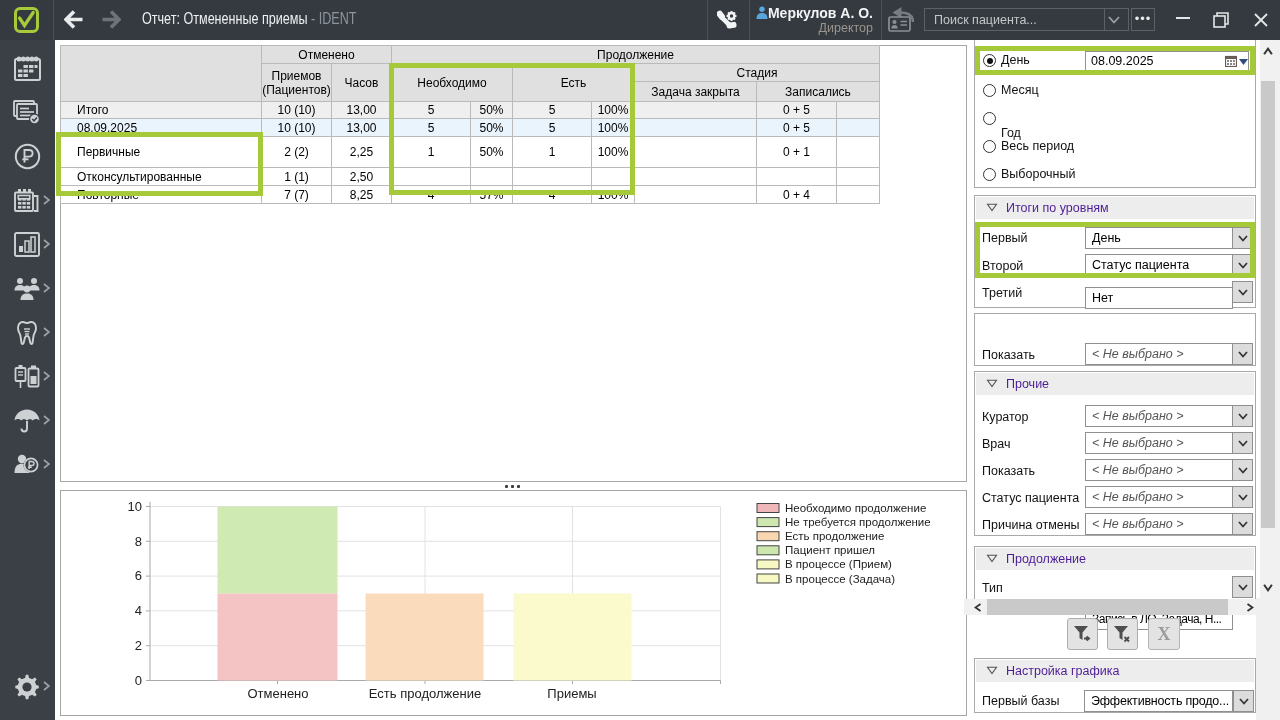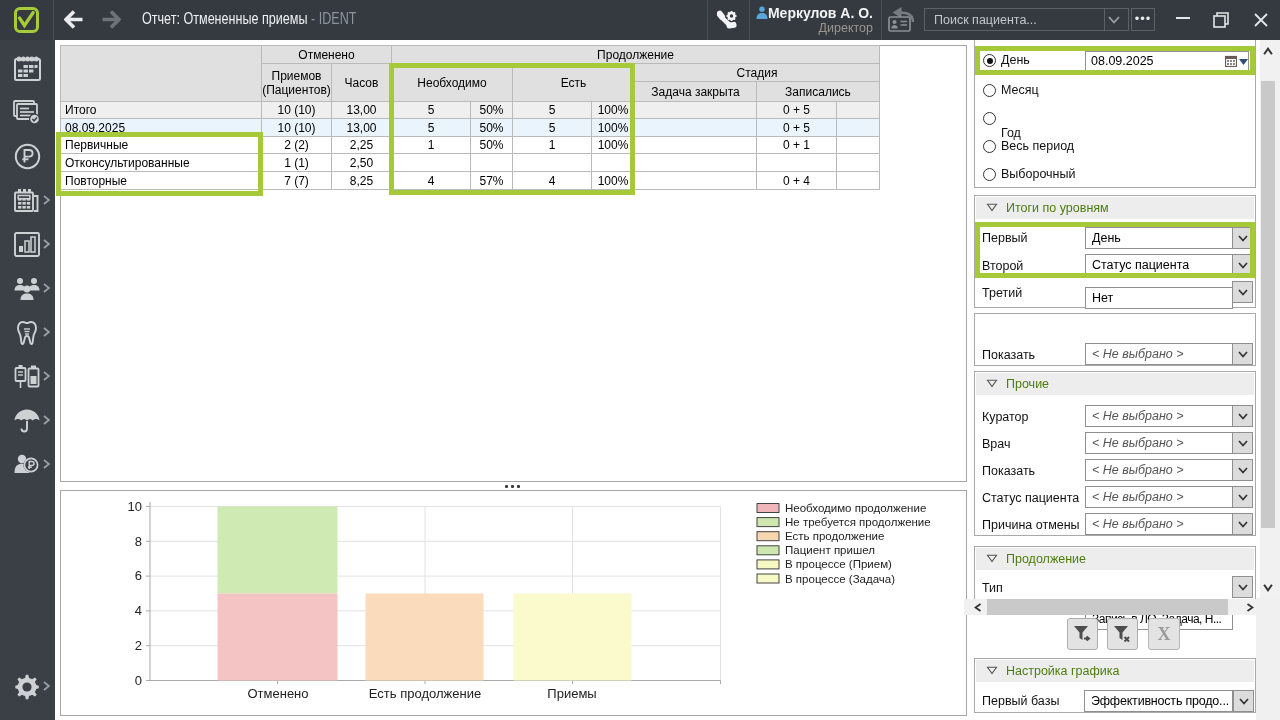--- a/index.html
+++ b/index.html
@@ -19,29 +19,29 @@
   #toppanel { left:60px; top:45px; width:907px; height:437px; background:#fff;
               border:1px solid #a6a6a6; }
   #chartpanel { left:60px; top:490px; width:907px; height:226px; background:#fff;
                 border:1px solid #a6a6a6; }
   
   table { border-collapse:collapse; table-layout:fixed; }
   #rpttable { position:absolute; left:60px; top:45px; }
   #rpttable td { border:1px solid #bababa; font-size:12px; color:#000;
                  text-align:center; vertical-align:middle; padding:0; overflow:hidden; white-space:nowrap;}
   #rpttable .hdr { background:#e0e0e0; }
-  #rpttable .lbl { text-align:left; padding-left:4px; }
+  #rpttable .lbl { text-align:left; padding-left:16px; }
   #rpttable tr.total td { background:#efefef; }
   #rpttable tr.date td { background:#e9f4fd; }
   
   .hl { border:5px solid #a5c938; z-index:30; }
   
   .gbox { background:#fff; border:1px solid #a9a9a9; left:974px; width:282px; }
   .ghead { position:absolute; left:1px; top:1px; right:1px; height:22px; background:#ededed;
-           font-size:12.5px; color:#4d7c0f; line-height:22px; }
+           font-size:12.5px; color:#4c1d95; line-height:22px; }
   .ghead .tri { position:absolute; left:10px; top:6px; }
   .ghead .ht { position:absolute; left:30px; }
   .lrow { position:absolute; font-size:12.5px; color:#111; }
   .dd { position:absolute; left:110px; width:148px; height:22px; border:1px solid #8f8f8f;
         background:#fff; font-size:12.5px; line-height:20px; padding-left:6px; white-space:nowrap; overflow:hidden;}
   .ddbtn { position:absolute; left:257px; width:21px; height:22px; border:1px solid #8f8f8f;
         background:#dcdcdc; text-align:center; }
   .ddbtn svg { margin-top:7px; }
   .nv { color:#555; font-style:italic; }
   .radio { position:absolute; width:13px; height:13px; border:1px solid #333;
@@ -326,21 +326,21 @@
           <td>10 (10)</td>
           <td>13,00</td>
           <td>5</td>
           <td>50%</td>
           <td>5</td>
           <td>100%</td>
           <td></td>
           <td>0 + 5</td>
           <td></td>
     </tr>
-    <tr style="height:17px">
+    <tr style="height:31px">
       <td class="lbl">Первичные</td>
           <td>2 (2)</td>
           <td>2,25</td>
           <td>1</td>
           <td>50%</td>
           <td>1</td>
           <td>100%</td>
           <td></td>
           <td>0 + 1</td>
           <td></td>

